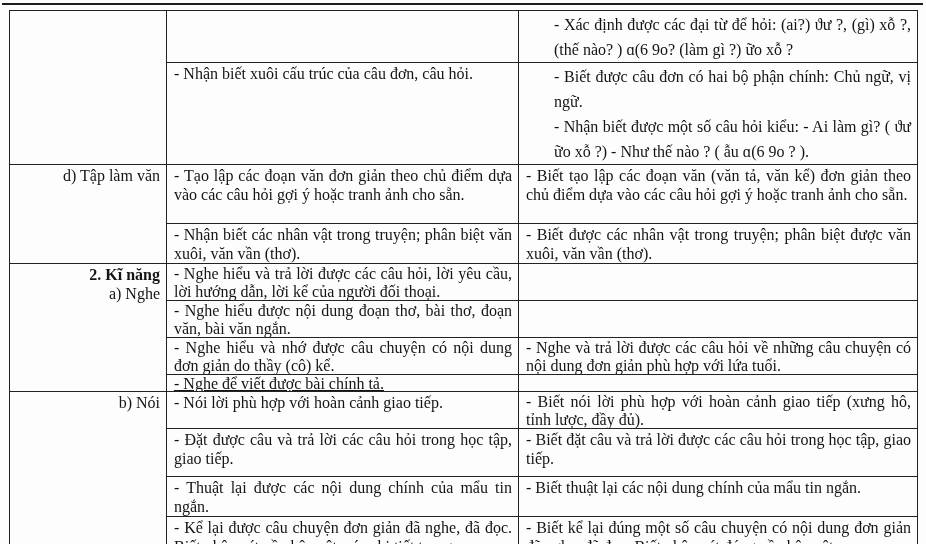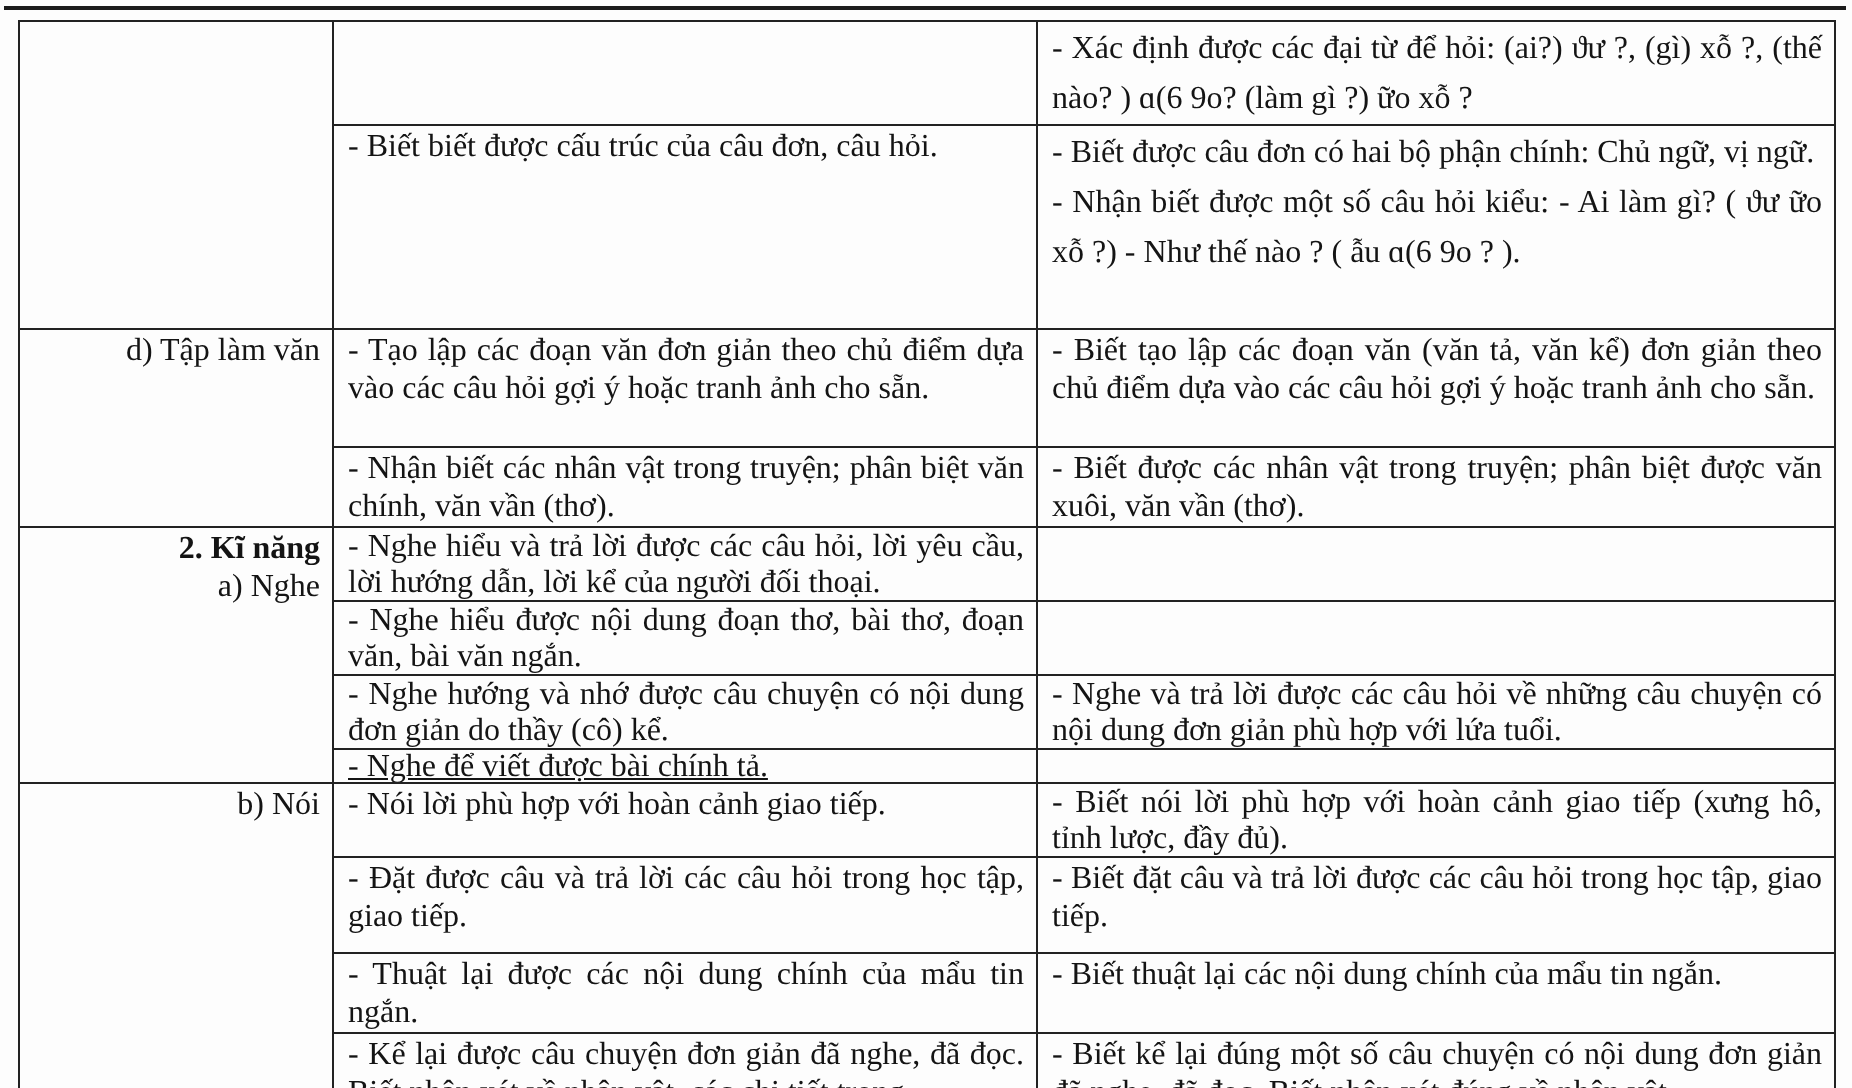--- a/index.html
+++ b/index.html
@@ -21,21 +21,21 @@
   }
   table.grid td{
     border:1.5px solid #222;
     vertical-align:top;
     padding:1px 6px 0 7px;
     overflow:hidden;
     line-height:19px;
   }
   .txt{white-space:pre-wrap;text-align:justify;}
   .c1 .txt{text-align:right;}
-  td.lh-wide .txt{line-height:25px;}
+  td.lh-wide .txt{line-height:25px;margin-left:28px;}
   td.lh-tight .txt{line-height:17.5px;font-family:Liberation Serif, serif;}
   td.lh-xtight{padding-top:0;}
   td.lh-xtight .txt{line-height:15px;text-decoration:underline;}
   .bold{font-weight:bold;}
 </style>
 </head>
 <body>
 
 <div class="page">
   <div class="top-rule"></div>
@@ -53,21 +53,21 @@
       <td>
             <div class="txt"></div>
           </td>
       <td class="lh-wide">
             <div class="txt">- Xác định được các đại từ để hỏi: (ai?) ϑư ?, (gì) xỗ ?, (thế nào? ) ɑ(6 9o? (làm gì ?) ữo xỗ ?</div>
           </td>
     </tr>
 
     <tr style="height:102px">
       <td>
-            <div class="txt">- Biết biết được cấu trúc của câu đơn, câu hỏi.</div>
+            <div class="txt">- Nhận biết xuôi cấu trúc của câu đơn, câu hỏi.</div>
           </td>
       <td class="lh-wide">
             <div class="txt">- Biết được câu đơn có hai bộ phận chính: Chủ ngữ, vị ngữ.
 - Nhận biết được một số câu hỏi kiểu: - Ai làm gì? ( ϑư ữo xỗ ?) - Như thế nào ? ( ẫu ɑ(6 9o ? ).</div>
           </td>
     </tr>
 
     <tr style="height:59px">
       <td class="c1" rowspan="2">
             <div class="txt">d) Tập làm văn</div>
@@ -75,21 +75,21 @@
       <td>
             <div class="txt">- Tạo lập các đoạn văn đơn giản theo chủ điểm dựa vào các câu hỏi gợi ý hoặc tranh ảnh cho sẵn.</div>
           </td>
       <td>
             <div class="txt">- Biết tạo lập các đoạn văn (văn tả, văn kể) đơn giản theo chủ điểm dựa vào các câu hỏi gợi ý hoặc tranh ảnh cho sẵn.</div>
           </td>
     </tr>
 
     <tr style="height:38px">
       <td>
-            <div class="txt">- Nhận biết các nhân vật trong truyện; phân biệt văn chính, văn vần (thơ).</div>
+            <div class="txt">- Nhận biết các nhân vật trong truyện; phân biệt văn xuôi, văn vần (thơ).</div>
           </td>
       <td>
             <div class="txt">- Biết được các nhân vật trong truyện; phân biệt được văn xuôi, văn vần (thơ).</div>
           </td>
     </tr>
 
     <tr style="height:35px">
       <td class="c1" rowspan="4">
         <div class="txt bold">2. Kĩ năng</div>
         <div class="txt">a) Nghe</div>
@@ -106,21 +106,21 @@
       <td class="lh-tight">
             <div class="txt">- Nghe hiểu được nội dung đoạn thơ, bài thơ, đoạn văn, bài văn ngắn.</div>
           </td>
       <td>
             <div class="txt"></div>
           </td>
     </tr>
 
     <tr style="height:36px">
       <td class="lh-tight">
-            <div class="txt">- Nghe hướng và nhớ được câu chuyện có nội dung đơn giản do thầy (cô) kể.</div>
+            <div class="txt">- Nghe hiểu và nhớ được câu chuyện có nội dung đơn giản do thầy (cô) kể.</div>
           </td>
       <td class="lh-tight">
             <div class="txt">- Nghe và trả lời được các câu hỏi về những câu chuyện có nội dung đơn giản phù hợp với lứa tuổi.</div>
           </td>
     </tr>
 
     <tr style="height:16px">
       <td class="lh-xtight">
             <div class="txt">- Nghe để viết được bài chính tả.</div>
           </td>

